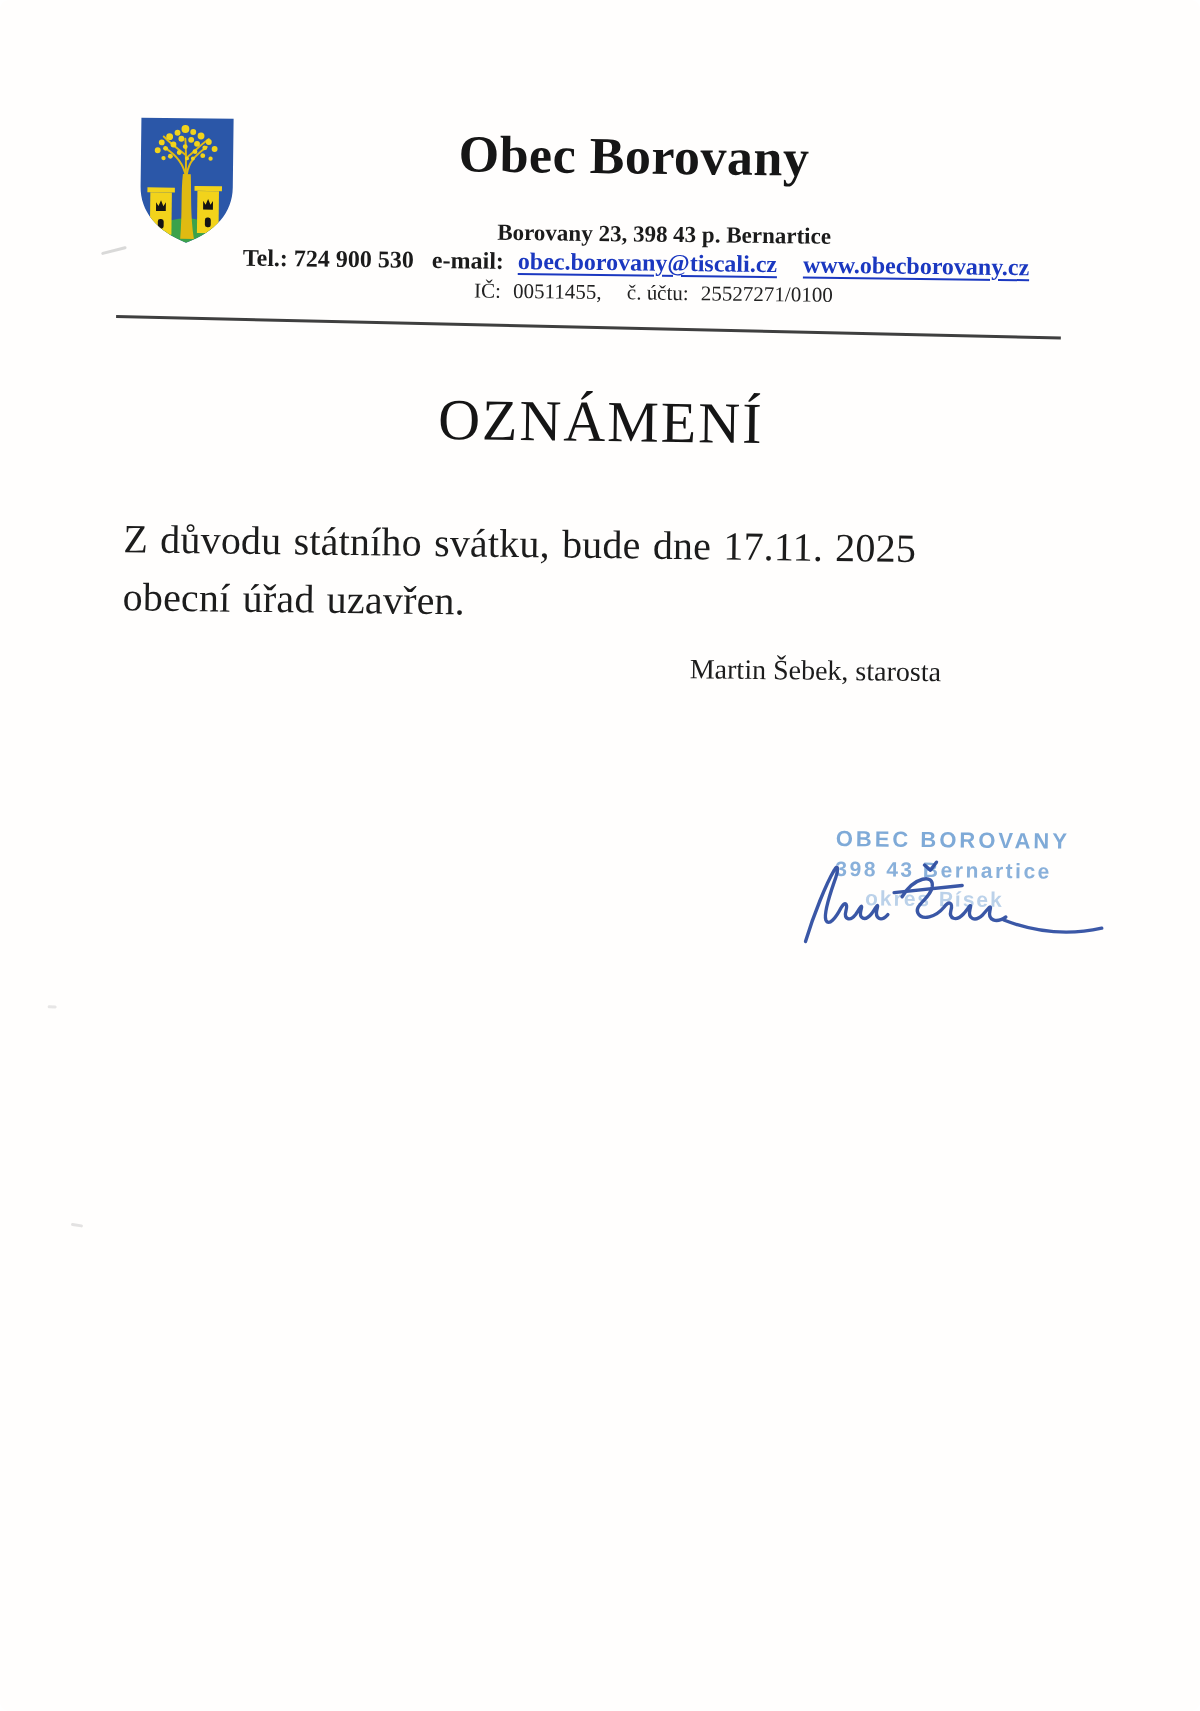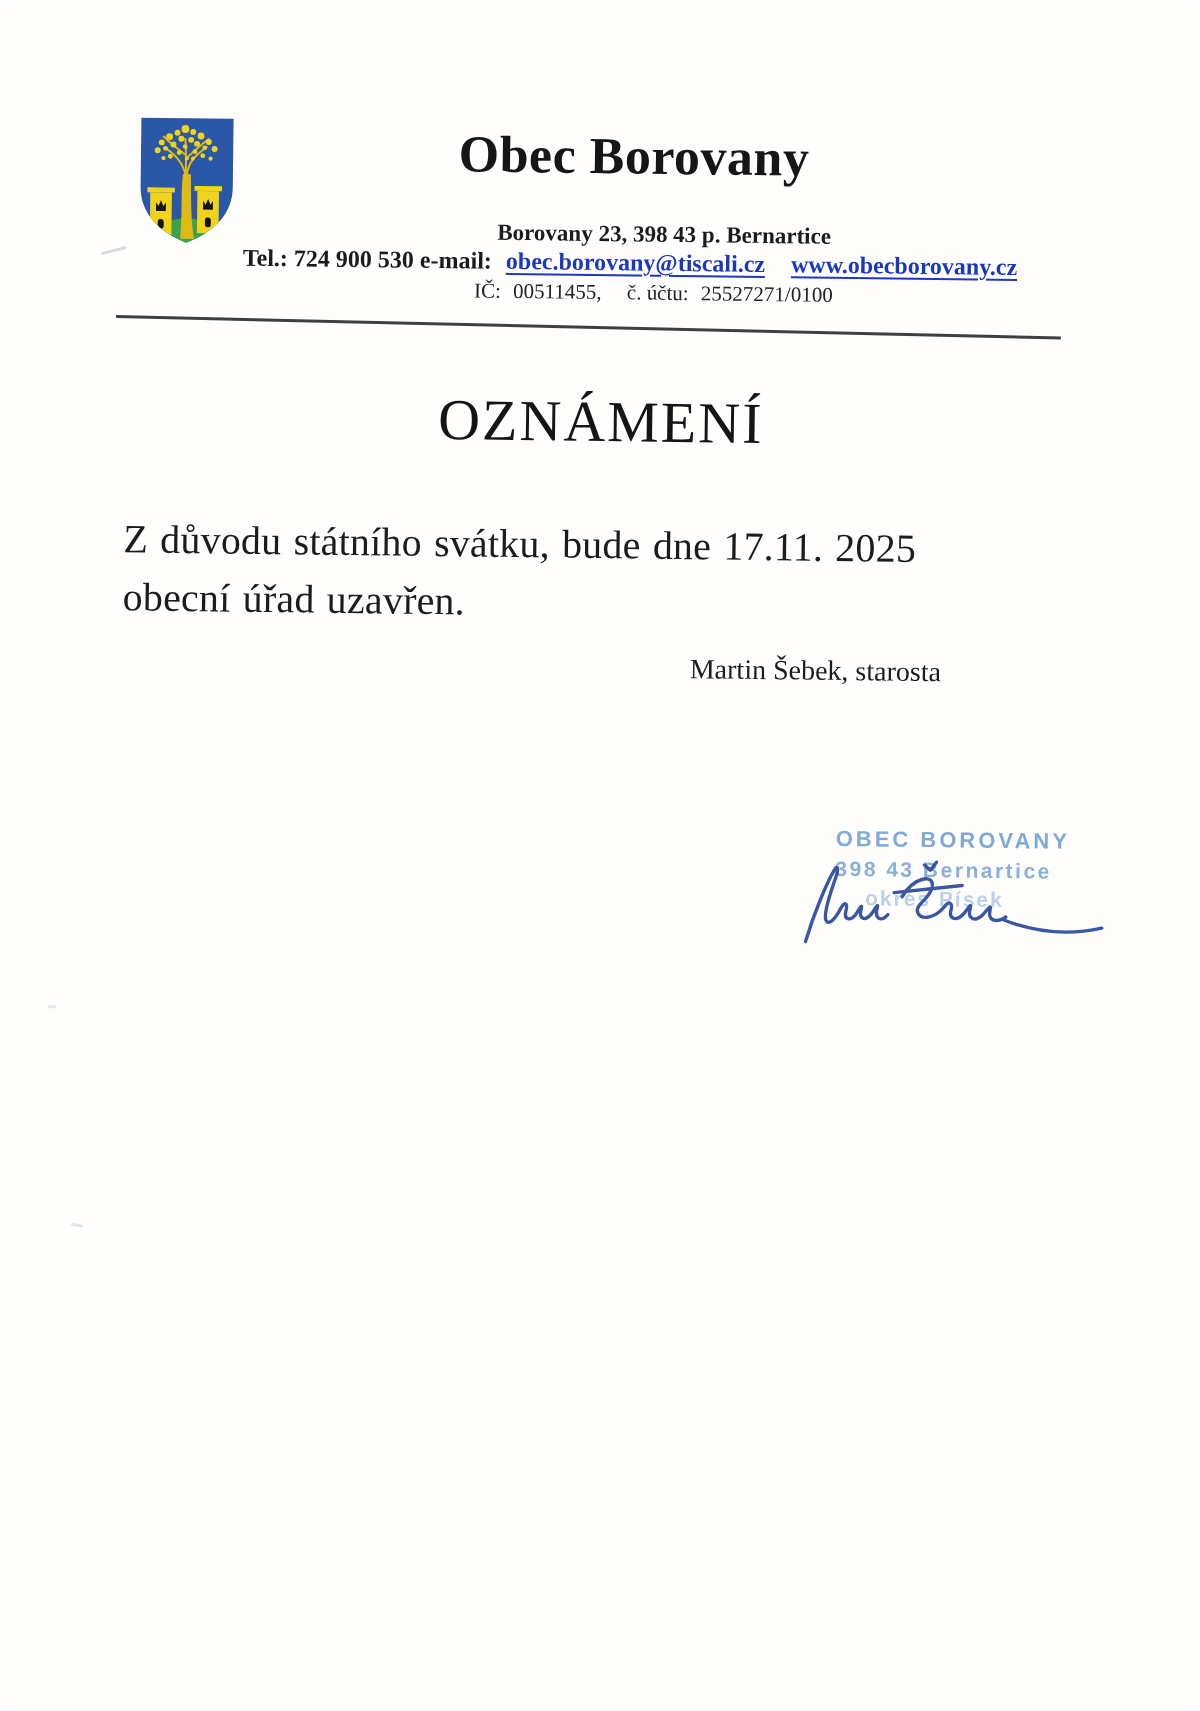--- a/index.html
+++ b/index.html
@@ -39,21 +39,21 @@
     left: 667px; top: 221px;
     transform: translateX(-50%);
     font-size: 23px; font-weight: 700;
     white-space: nowrap; color: #1b1b1b;
   }
   .tel-line {
     left: 246px; top: 249px;
     font-size: 24px; font-weight: 700;
     white-space: nowrap; color: #1b1b1b;
   }
-  .tel-line .g1 { }
+  .tel-line .g1 { margin-left: 12px; }
   .tel-line .g2 { margin-left: 8px; }
   .tel-line .g3 { margin-left: 20px; }
   .link {
     color: var(--link-blue, #1b38c0);
     text-decoration: underline;
     text-decoration-thickness: 2px;
     text-underline-offset: 4px;
   }
   .ic-line {
     left: 657px; top: 280px;

